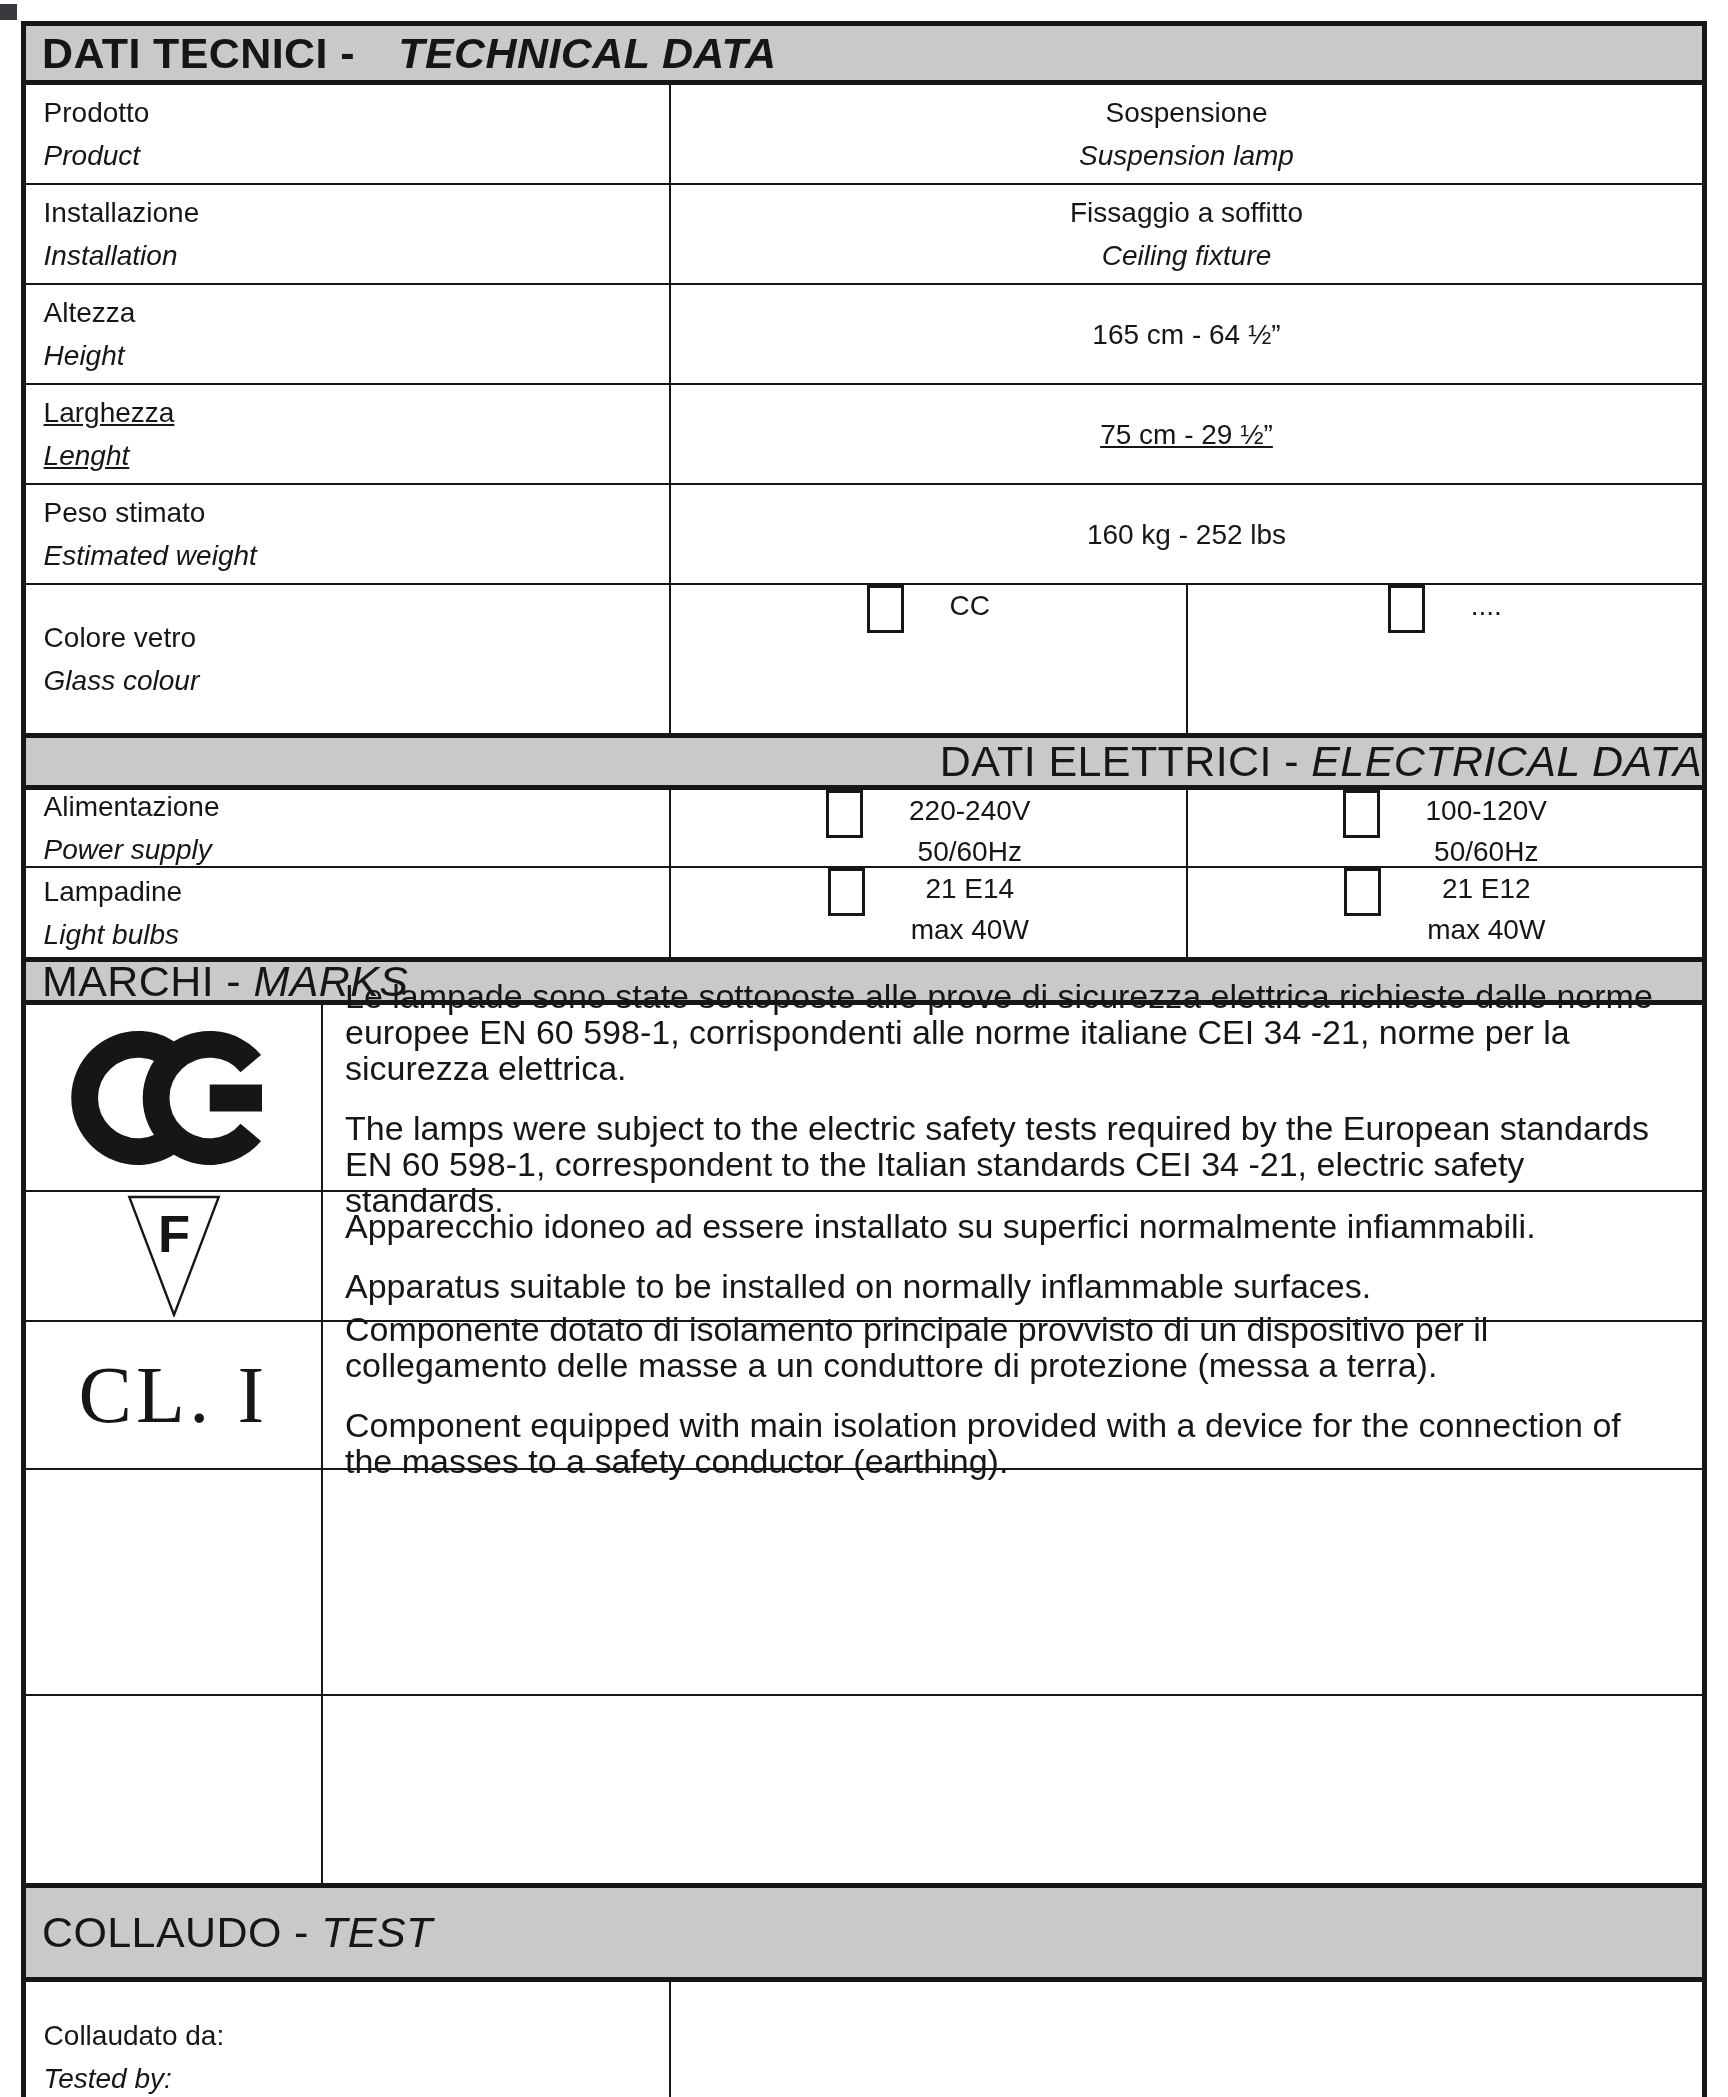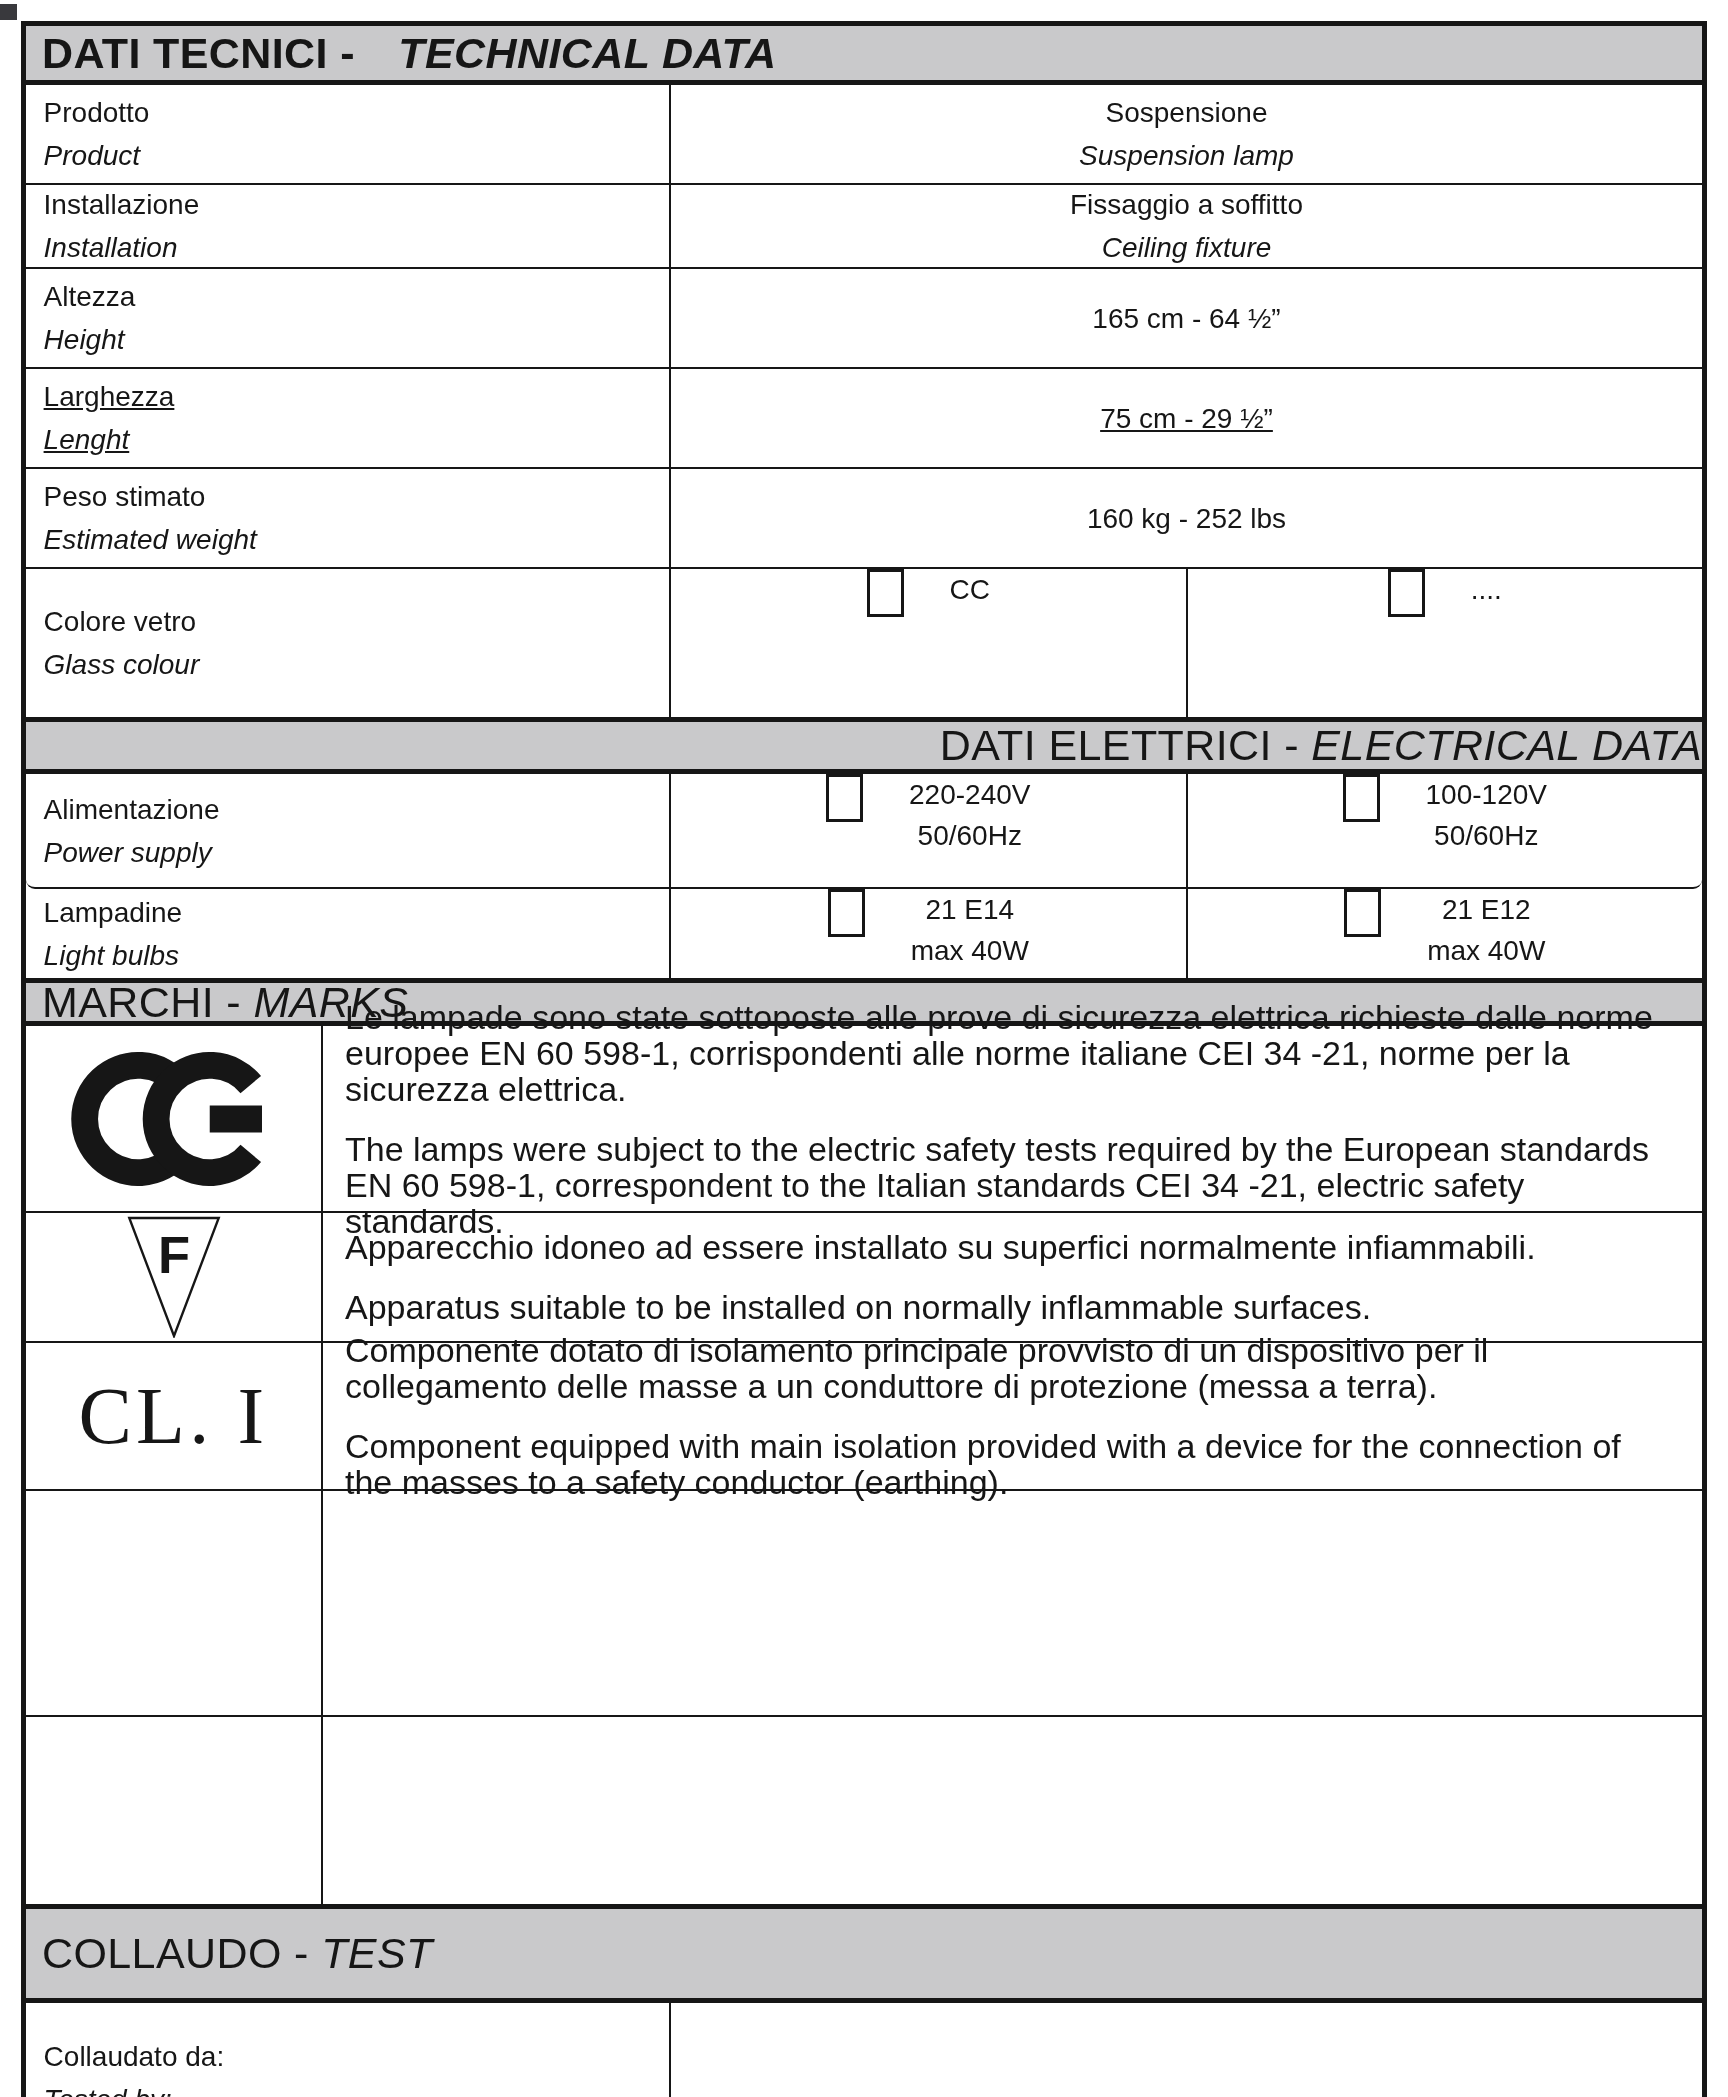--- a/index.html
+++ b/index.html
@@ -97,21 +97,21 @@
       <div class="label-cell">
         <span>Prodotto</span>
         <span class="en">Product</span>
       </div>
       <div class="value-cell">
         <span>Sospensione</span>
         <span class="en">Suspension lamp</span>
       </div>
     </div>
 
-    <div class="row" style="height:84px; flex:none;">
+    <div class="row" style="height:100px; flex:none;">
       <div class="label-cell">
         <span>Installazione</span>
         <span class="en">Installation</span>
       </div>
       <div class="value-cell">
         <span>Fissaggio a soffitto</span>
         <span class="en">Ceiling fixture</span>
       </div>
     </div>
 
@@ -157,21 +157,21 @@
       <div class="half-cell">
         <div class="checkbox"></div>
         <div class="opt-text">....</div>
       </div>
     </div>
 
     <div class="section-header" style="height:52px; flex:none;justify-content:flex-end;">
       <span>DATI ELETTRICI - </span><span class="en">ELECTRICAL DATA</span>
     </div>
 
-    <div class="row" style="height:115px; flex:none;border-radius:9px;">
+    <div class="row" style="height:78px; flex:none;">
       <div class="label-cell">
         <span>Alimentazione</span>
         <span class="en">Power supply</span>
       </div>
       <div class="half-cell divided">
         <div class="checkbox"></div>
         <div class="opt-text">
           <div>220-240V</div>
           <div>50/60Hz</div>
         </div>

